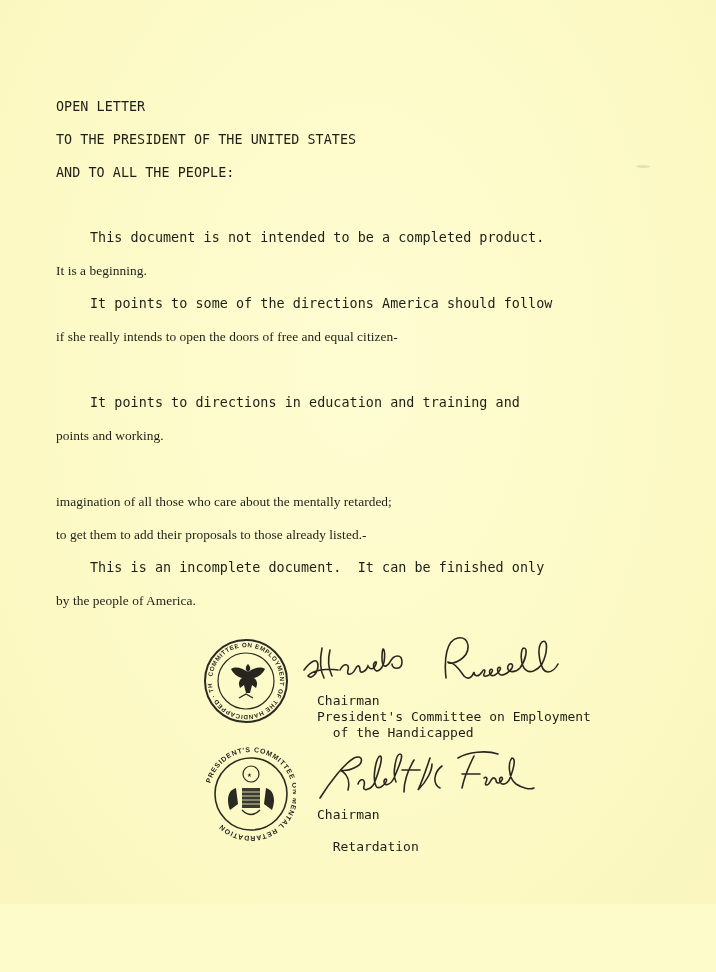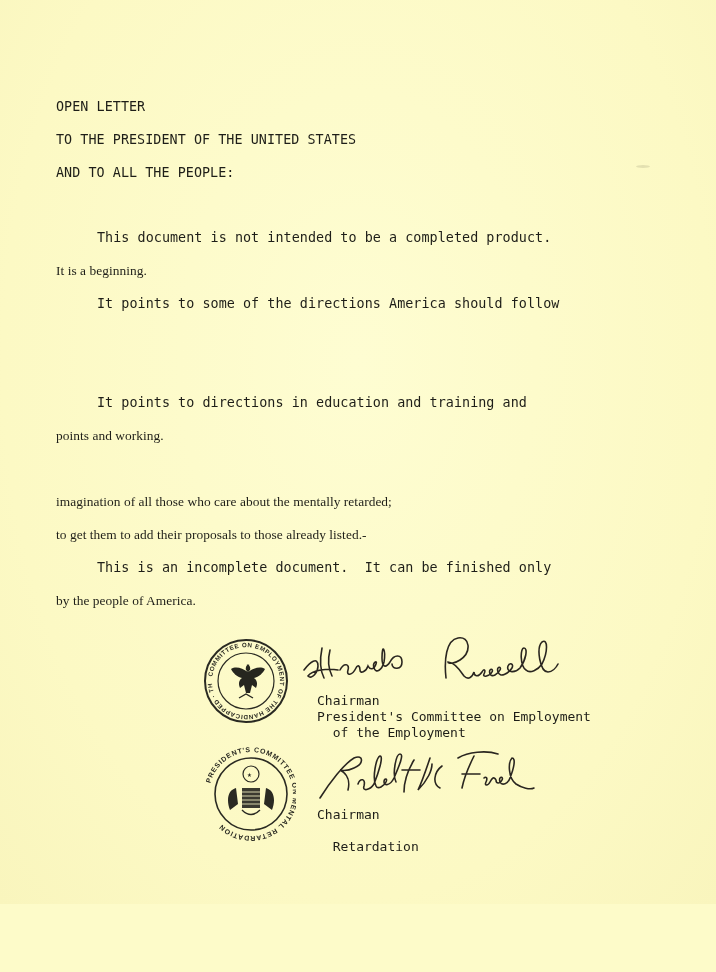--- a/index.html
+++ b/index.html
@@ -8,40 +8,41 @@
     background:#fdfbc9;
     font-family:"DejaVu Sans Mono", "Liberation Mono", monospace;
     color:#1e1e18;
     position:relative;
   }
   .page { position:absolute; left:0; top:0; width:716px; height:904px;
     background: radial-gradient(ellipse at 50% 40%, #fefdd2 0%, #fcf9c4 70%, #f9f5bd 100%); }
   .line { position:absolute; font-size:13.4px; white-space:pre; letter-spacing:0.05px; line-height:16px; }
   .hdr { left:56px; }
   .body-l { left:56px;font-family:Liberation Serif, serif; }
-  .indent { left:97px; }
+  .indent { left:90px; }
   .seal { position:absolute; }
   .sig { position:absolute; }
   .title-line { position:absolute; left:317px; font-size:13px; white-space:pre; line-height:16px; }
   .smudge { position:absolute; left:636px; top:165px; width:14px; height:3px; background:#d9d5a8; border-radius:50%; opacity:0.7; }
 </style>
 </head>
 <body>
 
 <div class="page">
 
   <div class="smudge"></div>
 
   <div class="line hdr" style="top:99px">OPEN LETTER</div>
   <div class="line hdr" style="top:132px">TO THE PRESIDENT OF THE UNITED STATES</div>
   <div class="line hdr" style="top:165px">AND TO ALL THE PEOPLE:</div>
 
   <div class="line indent" style="top:230px">This document is not intended to be a completed product.</div>
   <div class="line body-l" style="top:263px">It is a beginning.</div>
   <div class="line indent" style="top:296px">It points to some of the directions America should follow</div>
+  <div class="line body-l" style="top:329px">if she really intends to open the doors of free and equal citizen-</div>
   <div class="line indent" style="top:395px">It points to directions in education and training and</div>
   <div class="line body-l" style="top:428px">points and working.</div>
   <div class="line body-l" style="top:494px">imagination of all those who care about the mentally retarded;</div>
   <div class="line body-l" style="top:527px">to get them to add their proposals to those already listed.-</div>
   <div class="line indent" style="top:560px">This is an incomplete document.  It can be finished only</div>
   <div class="line body-l" style="top:593px">by the people of America.</div>
 
   <svg class="seal" style="left:203px;top:638px" width="86" height="86" viewBox="0 0 86 86">
     <circle cx="43" cy="43" r="41" fill="none" stroke="#2a2a22" stroke-width="2"></circle>
     <circle cx="43" cy="43" r="28" fill="none" stroke="#2a2a22" stroke-width="1.2"></circle>
@@ -57,21 +58,21 @@
   </svg>
 
   <svg class="sig" style="left:300px;top:632px" width="310" height="62" viewBox="0 0 310 62">
     <path d="M4 38 c6 -8 14 -14 14 -4 c0 6 -6 14 -10 10 c4 -6 20 -8 30 -6 M22 16 c-2 10 -2 22 2 30 M30 18 c-2 8 -2 18 2 26" fill="none" stroke="#2a2620" stroke-width="1.6" stroke-linecap="round"></path>
     <path d="M40 38 c4 -8 10 -6 8 0 c-2 6 4 6 8 -2 c2 -4 4 -2 4 2 c0 4 6 2 8 -4 c2 4 6 4 8 -2 c2 -4 -4 -2 -2 4 c2 6 8 2 10 -6 c2 -12 -2 -20 -2 -4 c0 10 4 10 8 4 c4 -8 12 -8 12 0 c0 8 -10 8 -10 2" fill="none" stroke="#2a2620" stroke-width="1.6" stroke-linecap="round"></path>
     <path d="M146 46 c-2 -18 0 -38 12 -40 c12 -2 14 14 2 22 c-6 4 -12 4 -12 2 c6 0 12 8 16 14 c4 4 8 2 10 -4 c0 4 4 6 8 0 c2 -4 4 -2 2 2 c-2 4 6 2 8 -2 c2 -4 -4 -4 -2 2 c2 4 8 0 10 -4 c2 -4 -4 -4 -2 2 c2 6 10 2 14 -4 c2 -4 -2 -6 -4 -2 c-2 6 6 8 12 2 c6 -8 8 -20 4 -20 c-4 0 -4 18 2 22 c4 4 12 0 16 -6 c6 -12 6 -26 0 -22 c-6 6 -2 30 6 30 c4 0 8 -4 10 -8" fill="none" stroke="#2a2620" stroke-width="1.6" stroke-linecap="round"></path>
   </svg>
 
   <div class="title-line" style="top:693px">Chairman</div>
   <div class="title-line" style="top:709px">President's Committee on Employment</div>
-  <div class="title-line" style="top:725px">  of the Employment</div>
+  <div class="title-line" style="top:725px">  of the Handicapped</div>
 
   <svg class="seal" style="left:206px;top:744px" width="90" height="100" viewBox="0 0 90 100">
     <circle cx="45" cy="50" r="36" fill="none" stroke="#2a2a22" stroke-width="1.6"></circle>
     <defs>
         <path id="ring2" d="M45,50 m-42,0 a42,42 0 1,1 84,0 a42,42 0 1,1 -84,0"></path>
       </defs>
     <text font-size="7" font-family="Liberation Sans, sans-serif" font-weight="bold" fill="#2a2a22" letter-spacing="0.8">
       <textPath href="#ring2" startOffset="4%">PRESIDENT'S COMMITTEE     ON MENTAL RETARDATION</textPath>
     </text>
     <circle cx="45" cy="30" r="8" fill="none" stroke="#2a2a22" stroke-width="1.2"></circle>

